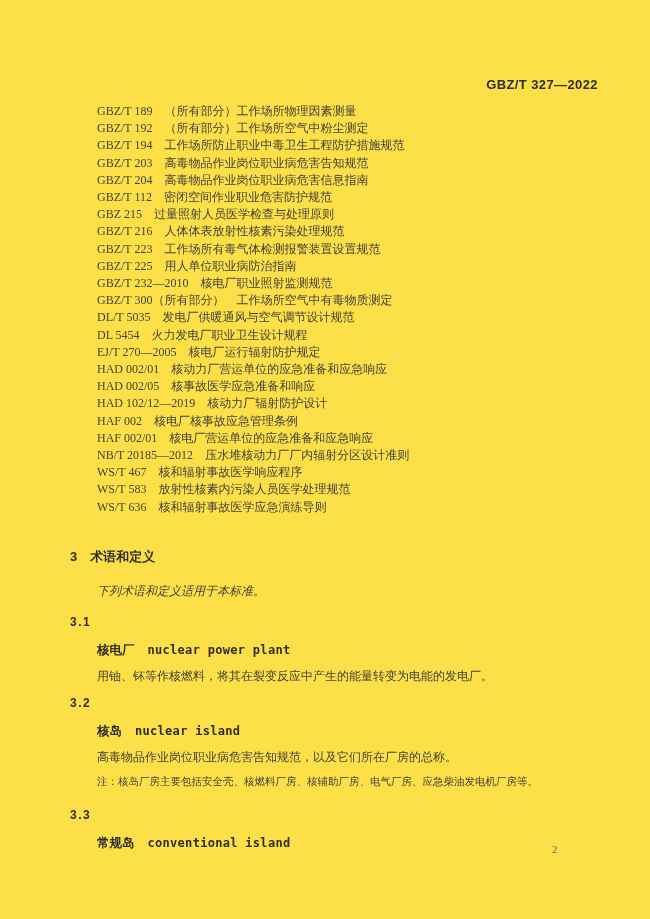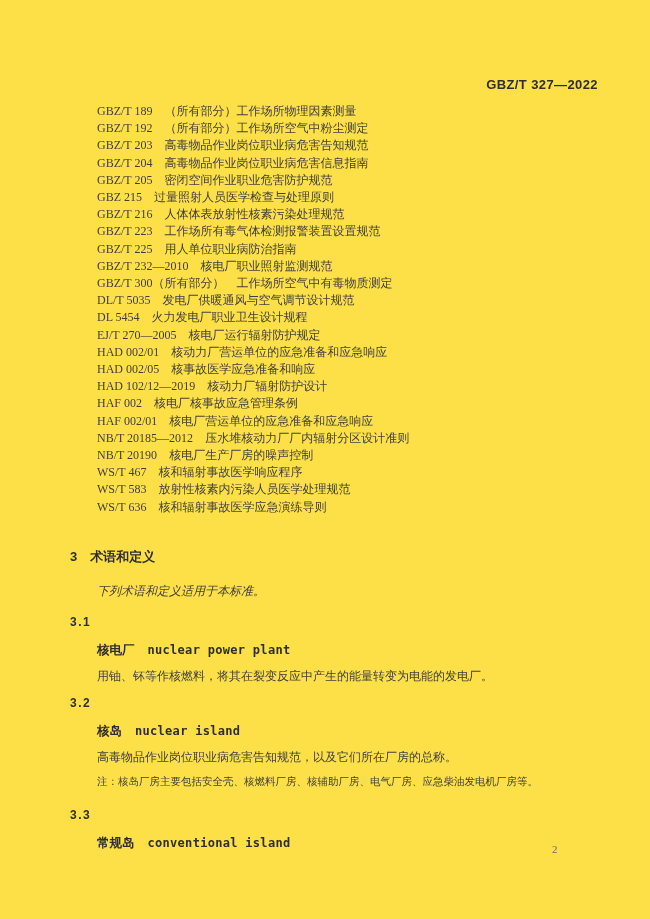--- a/index.html
+++ b/index.html
@@ -112,39 +112,39 @@
 </style>
 </head>
 <body>
 
 <div class="page">
   <div class="std-header">GBZ/T 327—2022</div>
 
   <div class="refs" id="refs-list">
       <div class="ref-row"><span class="ref-code">GBZ/T 189</span><span class="ref-title">（所有部分）工作场所物理因素测量</span></div>
       <div class="ref-row"><span class="ref-code">GBZ/T 192</span><span class="ref-title">（所有部分）工作场所空气中粉尘测定</span></div>
+      <div class="ref-row"><span class="ref-code">GBZ/T 194</span><span class="ref-title">工作场所防止职业中毒卫生工程防护措施规范</span></div>
       <div class="ref-row"><span class="ref-code">GBZ/T 203</span><span class="ref-title">高毒物品作业岗位职业病危害告知规范</span></div>
       <div class="ref-row"><span class="ref-code">GBZ/T 204</span><span class="ref-title">高毒物品作业岗位职业病危害信息指南</span></div>
-      <div class="ref-row"><span class="ref-code">GBZ/T 205</span><span class="ref-title">密闭空间作业职业危害防护规范</span></div>
+      <div class="ref-row"><span class="ref-code">GBZ/T 112</span><span class="ref-title">密闭空间作业职业危害防护规范</span></div>
       <div class="ref-row"><span class="ref-code">GBZ 215</span><span class="ref-title">过量照射人员医学检查与处理原则</span></div>
       <div class="ref-row"><span class="ref-code">GBZ/T 216</span><span class="ref-title">人体体表放射性核素污染处理规范</span></div>
       <div class="ref-row"><span class="ref-code">GBZ/T 223</span><span class="ref-title">工作场所有毒气体检测报警装置设置规范</span></div>
       <div class="ref-row"><span class="ref-code">GBZ/T 225</span><span class="ref-title">用人单位职业病防治指南</span></div>
       <div class="ref-row"><span class="ref-code">GBZ/T 232—2010</span><span class="ref-title">核电厂职业照射监测规范</span></div>
       <div class="ref-row"><span class="ref-code">GBZ/T 300（所有部分）</span><span class="ref-title">工作场所空气中有毒物质测定</span></div>
       <div class="ref-row"><span class="ref-code">DL/T 5035</span><span class="ref-title">发电厂供暖通风与空气调节设计规范</span></div>
       <div class="ref-row"><span class="ref-code">DL 5454</span><span class="ref-title">火力发电厂职业卫生设计规程</span></div>
       <div class="ref-row"><span class="ref-code">EJ/T 270—2005</span><span class="ref-title">核电厂运行辐射防护规定</span></div>
       <div class="ref-row"><span class="ref-code">HAD 002/01</span><span class="ref-title">核动力厂营运单位的应急准备和应急响应</span></div>
       <div class="ref-row"><span class="ref-code">HAD 002/05</span><span class="ref-title">核事故医学应急准备和响应</span></div>
       <div class="ref-row"><span class="ref-code">HAD 102/12—2019</span><span class="ref-title">核动力厂辐射防护设计</span></div>
       <div class="ref-row"><span class="ref-code">HAF 002</span><span class="ref-title">核电厂核事故应急管理条例</span></div>
       <div class="ref-row"><span class="ref-code">HAF 002/01</span><span class="ref-title">核电厂营运单位的应急准备和应急响应</span></div>
       <div class="ref-row"><span class="ref-code">NB/T 20185—2012</span><span class="ref-title">压水堆核动力厂厂内辐射分区设计准则</span></div>
-      <div class="ref-row"><span class="ref-code">NB/T 20190</span><span class="ref-title">核电厂生产厂房的噪声控制</span></div>
       <div class="ref-row"><span class="ref-code">WS/T 467</span><span class="ref-title">核和辐射事故医学响应程序</span></div>
       <div class="ref-row"><span class="ref-code">WS/T 583</span><span class="ref-title">放射性核素内污染人员医学处理规范</span></div>
       <div class="ref-row"><span class="ref-code">WS/T 636</span><span class="ref-title">核和辐射事故医学应急演练导则</span></div>
     </div>
 
   <div class="terms-section">
     <div class="sec-heading">
       <span class="sec-num">3</span><span class="sec-title">术语和定义</span>
     </div>
     <p class="intro">下列术语和定义适用于本标准。</p>

